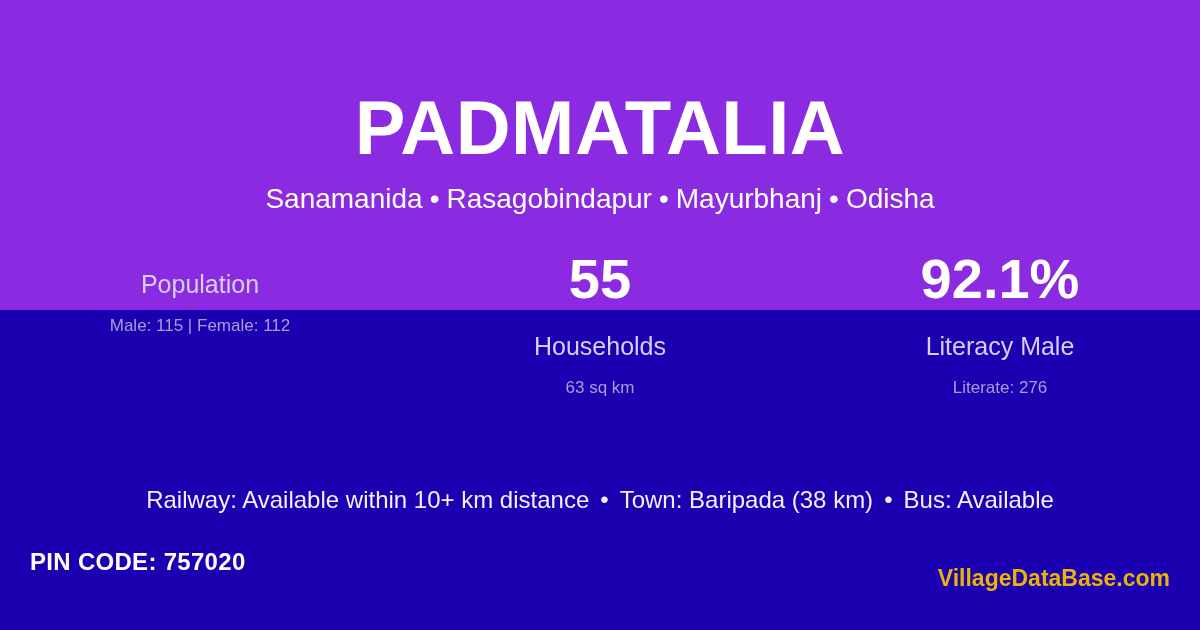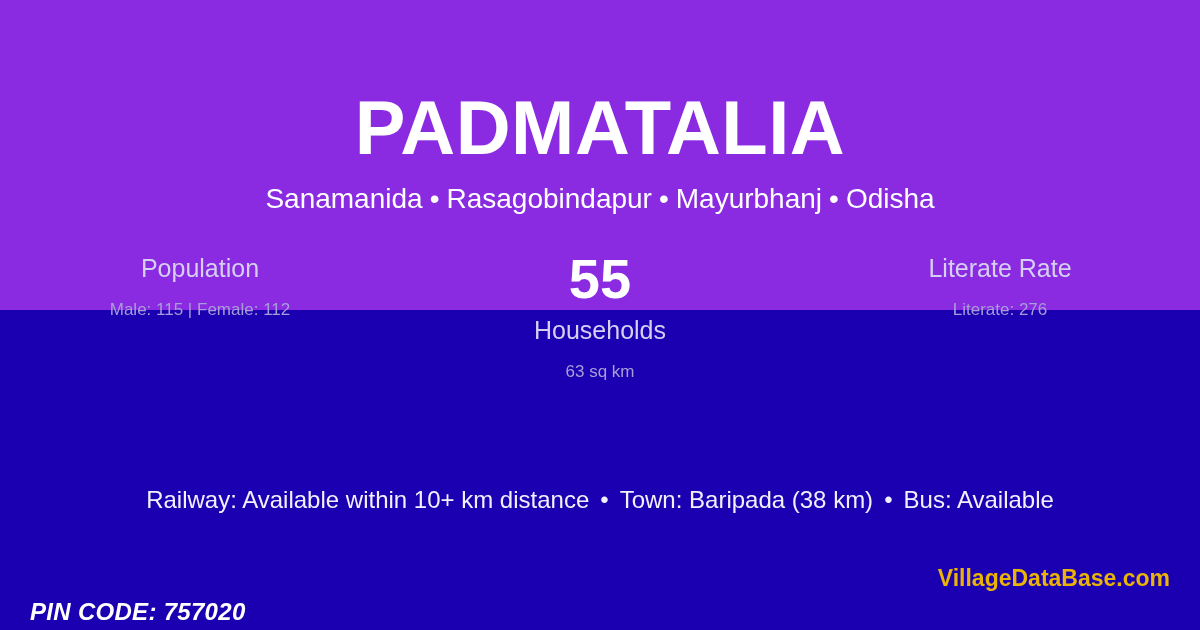--- a/index.html
+++ b/index.html
@@ -80,21 +80,21 @@
     text-align: center;
   }
   .stat-value {
     font-size: 56px;
     font-weight: bold;
     color: #FFFFFF;
     line-height: 62px;
     white-space: nowrap;
   }
   .stat-label {
-    margin-top: 6px;
+    margin-top: 22px;
     font-size: 25px;
     font-weight: normal;
     color: #D6CFF2;
     line-height: 29px;
     white-space: nowrap;
   }
   .stat-detail {
     margin-top: 17px;
     font-size: 17px;
     font-weight: normal;
@@ -118,28 +118,27 @@
   }
   #infra-line .infra-sep {
     padding: 0 11px;
     color: #F2F0FC;
   }
 
   
   #pin-code {
     position: absolute;
     left: 30px;
-    top: 597px;
+    top: 547px;
     font-size: 24px;
     font-weight: bold;
     color: #FFFFFF;
     line-height: 30px;
     letter-spacing: 0.3px;
     white-space: nowrap;
-    font-style: italic;
   }
   #site-brand {
     position: absolute;
     right: 30px;
     top: 564px;
     font-size: 23px;
     font-weight: bold;
     color: #eab308;
     line-height: 28px;
     white-space: nowrap;
@@ -160,21 +159,22 @@
       <div class="stat-block">
         <div class="stat-label">Population</div>
         <div class="stat-detail">Male: 115 | Female: 112</div>
       </div>
       <div class="stat-block">
         <div class="stat-value">55</div>
         <div class="stat-label">Households</div>
         <div class="stat-detail">63 sq km</div>
       </div>
       <div class="stat-block">
-        <div class="stat-label">Literate Rate</div>
+        <div class="stat-value">92.1%</div>
+        <div class="stat-label">Literacy Male</div>
         <div class="stat-detail">Literate: 276</div>
       </div>
     </div>
 
   <div id="infra-line"><span>Railway: Available within 10+ km distance</span><span class="infra-sep">•</span><span>Town: Baripada (38 km)</span><span class="infra-sep">•</span><span>Bus: Available</span></div>
 
   <div id="pin-code">PIN CODE: 757020</div>
 
   <div id="site-brand">VillageDataBase.com</div>
 

